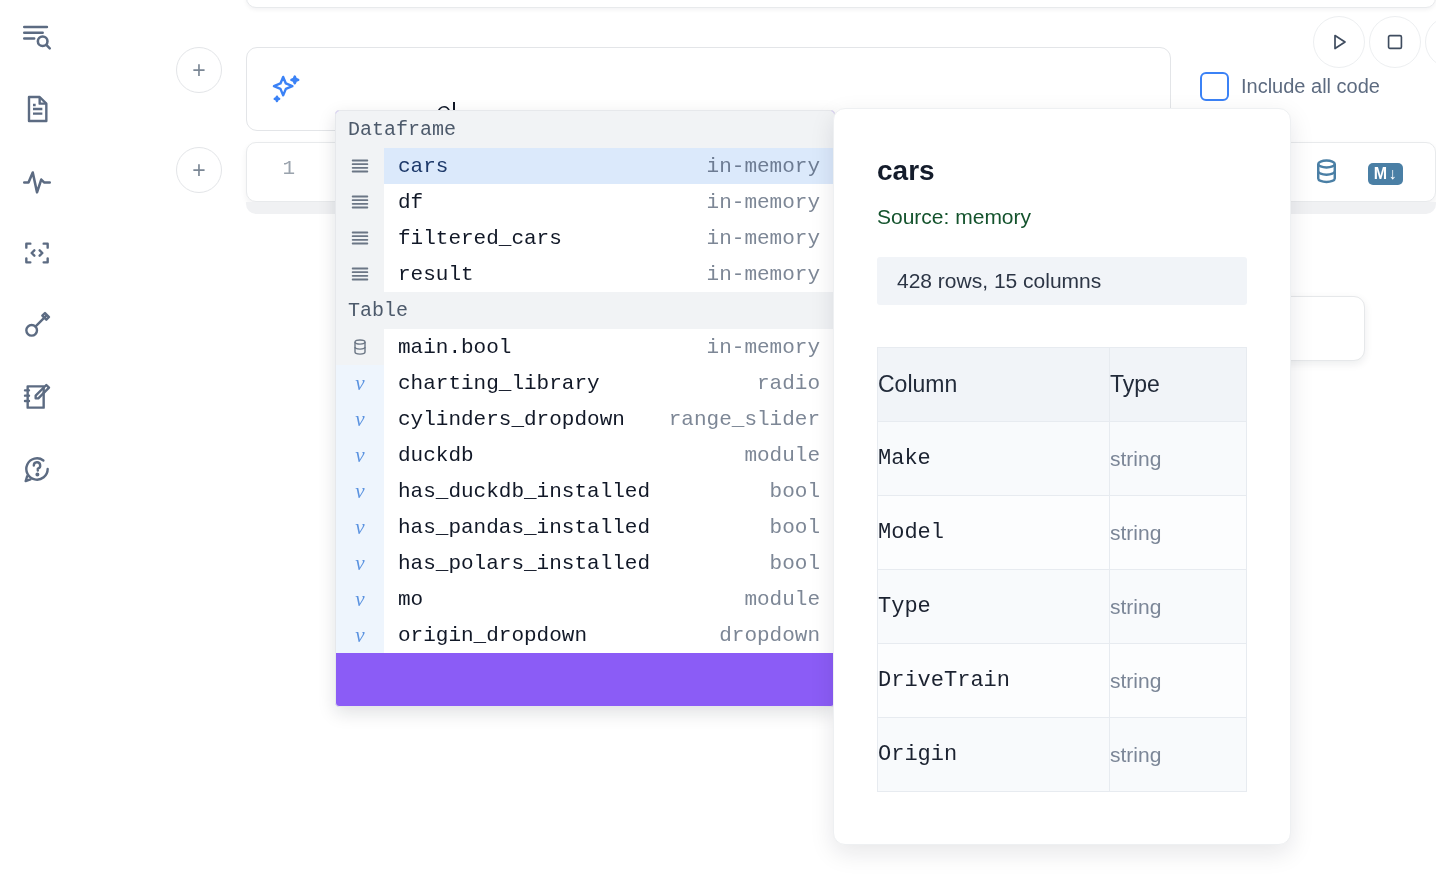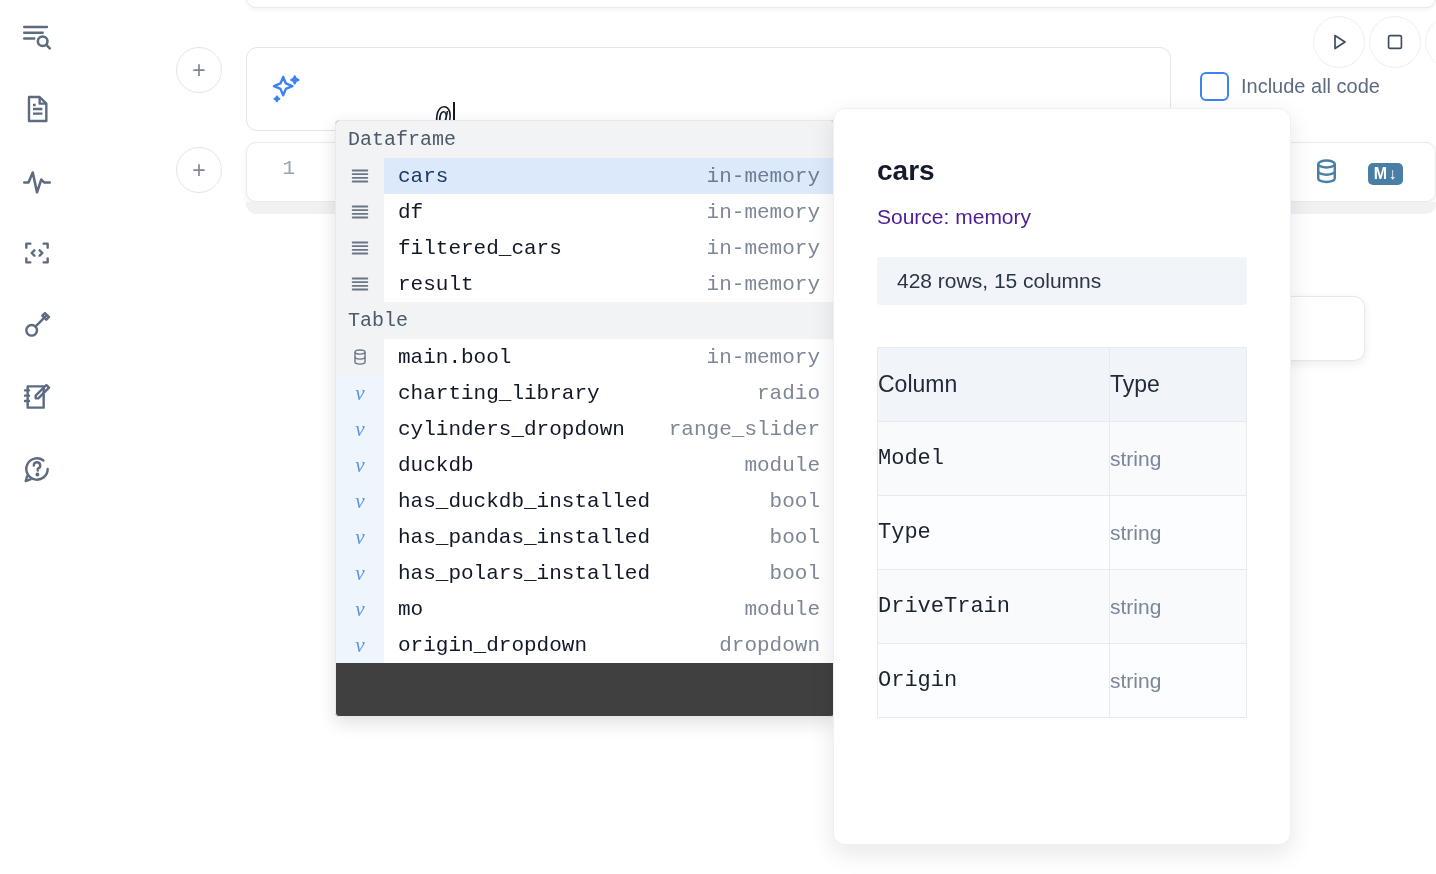--- a/index.html
+++ b/index.html
@@ -91,22 +91,22 @@
   .ai-chip {
     position: absolute; left: 1265px; top: 296px; width: 100px; height: 65px;
     background:#fff; border:1px solid #e6e8ea; border-radius: 11px;
     box-shadow: 0 3px 9px rgba(17,24,39,.08);
     display:flex; align-items:center; 
     font-size: 21px; font-weight:700; color:#36435a; letter-spacing:.3px;
   }
 
   
   .ac {
-    position: absolute; left: 335px; top: 120px; width: 500px; height: 597px;
-    background: #404040; border: 1px solid #e6e8eb; border-radius: 4px;
+    position: absolute; left: 335px; top: 110px; width: 500px; height: 597px;
+    background: #8b5cf6; border: 1px solid #e6e8eb; border-radius: 4px;
     box-shadow: 0 6px 18px rgba(17,24,39,.13);
     overflow: hidden;
   }
   .ac-group {
     height: 37px; background:#f1f3f5; display:flex; align-items:center;
     padding-left: 12px; font-family:"Liberation Mono", monospace;
     font-size: 20px; color:#4d5a6b;
   }
   .ac-item {
     height: 36px; display:flex; align-items:center; position:relative;
@@ -128,21 +128,21 @@
   .ac-item.sel .ty { color:#6d7c93; }
 
   
   .pv {
     position: absolute; left: 833px; top: 108px; width: 458px; height: 737px;
     background:#fff; border:1px solid #eef0f2; border-radius: 12px;
     box-shadow: 0 8px 24px rgba(17,24,39,.10);
     overflow: hidden;
   }
   .pv-title { position:absolute; left:43px; top:46px; font-size:28px; font-weight:700; color:#141c2b; }
-  .pv-src { position:absolute; left:43px; top:96px; font-size:21px; color:#4c1d95; }
+  .pv-src { position:absolute; left:43px; top:96px; font-size:21px; color:#14532d; }
   .pv-stat {
     position:absolute; left:43px; top:148px; width:370px; height:48px;
     background:#f1f4f8; border-radius:3px; display:flex; align-items:center;
     padding-left:20px; font-size:21px; color:#2c3545;
   }
   .pv-table { position:absolute; left:43px; top:238px; width:370px; border-collapse:collapse; }
   .pv-table th, .pv-table td {
     border:1px solid #e7ebf0; height:74px; text-align:left; 
     font-weight:400;
   }
@@ -364,20 +364,24 @@
     <div class="pv-stat">428 rows, 15 columns</div>
     <table class="pv-table">
       <thead>
         <tr>
           <th>Column</th>
           <th>Type</th>
         </tr>
       </thead>
       <tbody id="pv-body">
           <tr>
+            <td class="col">Make</td>
+            <td class="typ">string</td>
+          </tr>
+          <tr>
             <td class="col">Model</td>
             <td class="typ">string</td>
           </tr>
           <tr>
             <td class="col">Type</td>
             <td class="typ">string</td>
           </tr>
           <tr>
             <td class="col">DriveTrain</td>
             <td class="typ">string</td>

